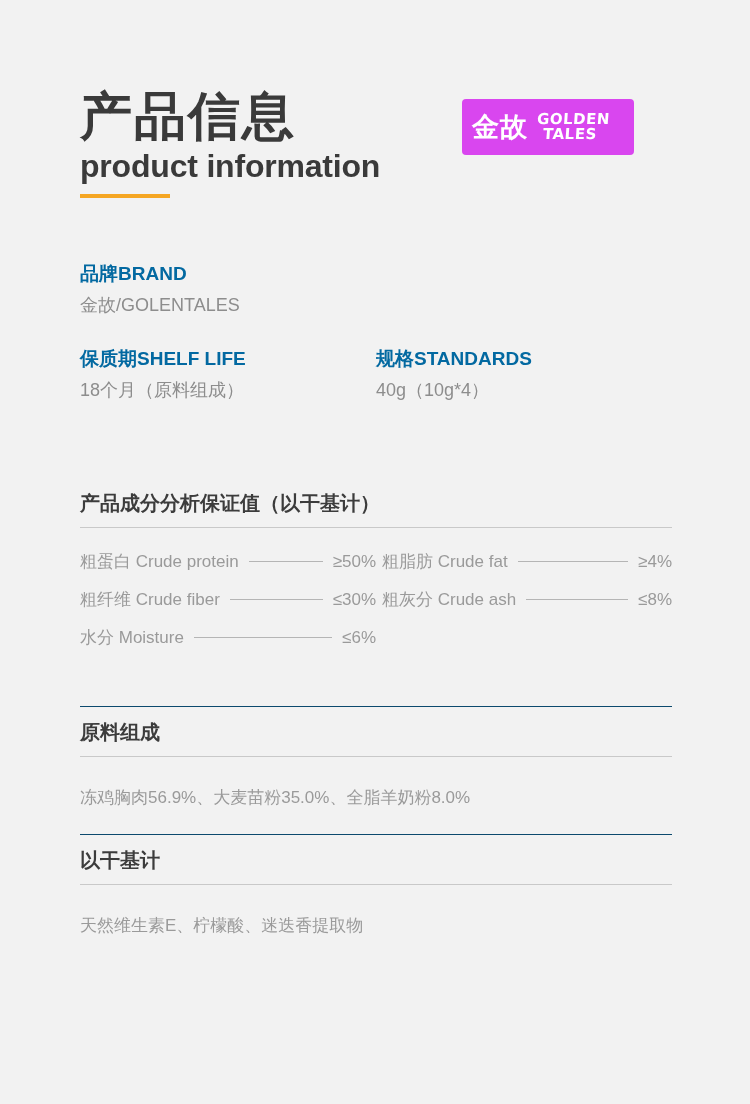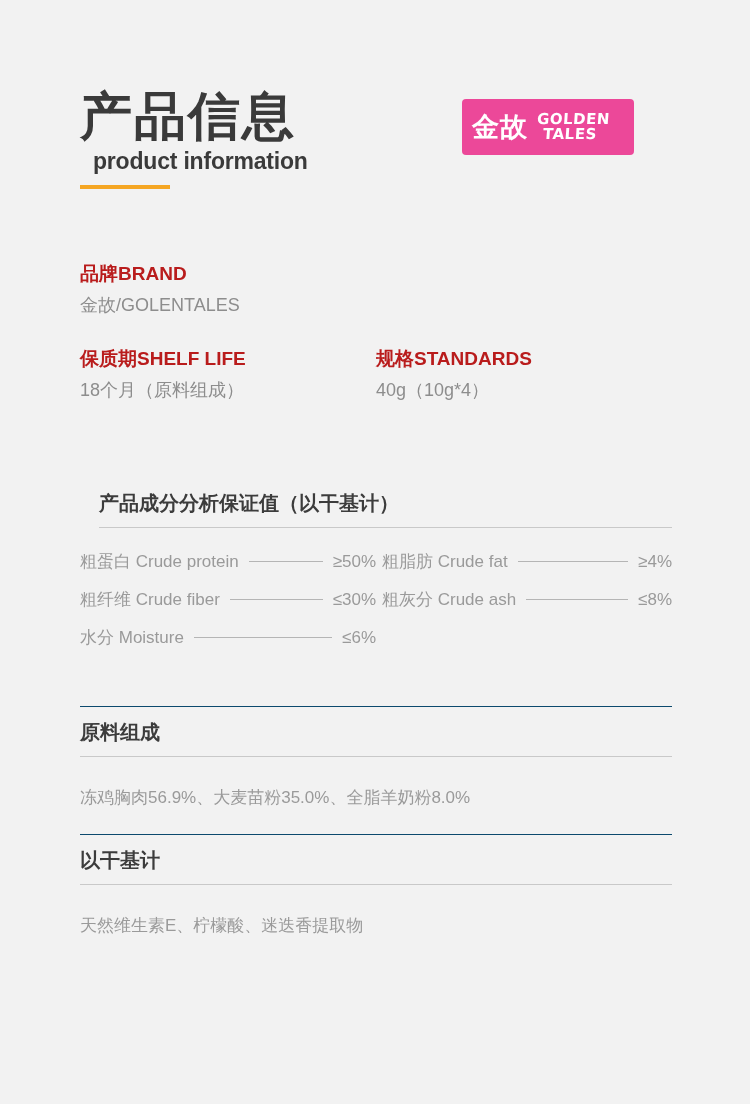--- a/index.html
+++ b/index.html
@@ -35,42 +35,42 @@
   }
   .title-cn {
     font-size: 52px;
     font-weight: bold;
     color: #3a3a3a;
     letter-spacing: 2px;
     line-height: 1.08;
     margin: 0;
   }
   .title-en {
-    font-size: 23px;
+    font-size: 32px;
     font-weight: bold;
     color: #3a3a3a;
     letter-spacing: -0.2px;
-    margin: 6px 0 0 13px;
+    margin: 6px 0 0 0;
     line-height: 1;
   }
   .title-underline {
     width: 90px;
     height: 4px;
     background: #f5a623;
     margin-top: 12px;
   }
 
   
   .logo {
     position: absolute;
     left: 382px;
     top: 11px;
     width: 172px;
     height: 56px;
-    background: #ec4899;
+    background: #d946ef;
     border-radius: 4px;
     display: flex;
     align-items: center;
     box-sizing: border-box;
     padding: 0 10px;
   }
   .logo-cn {
     font-size: 27px;
     font-weight: bold;
     color: #ffffff;
@@ -112,21 +112,21 @@
     margin-bottom: 30px;
   }
   .info-cell {
     width: 50%;
     box-sizing: border-box;
   }
   .info-cell.right { padding-left: 0px; }
   .info-label {
     font-size: 19px;
     font-weight: bold;
-    color: #b91c1c;
+    color: #0369a1;
     line-height: 1.25;
     margin: 0;
   }
   .info-value {
     font-size: 18px;
     color: #8d8d8d;
     line-height: 1.3;
     margin: 8px 0 0 0;
   }
 
@@ -142,21 +142,20 @@
     color: #3c3c3c;
     padding-bottom: 10px;
     border-bottom: 1px solid #c9c9c9;
     border-top: 1px solid #0c4a6e;
     padding-top: 12px;
     margin: 0;
   }
   .section-head.no-top {
     border-top: none;
     padding-top: 0;
-    margin-left: 19px;
   }
 
   
   .comp-wrap {
     display: flex;
     margin-top: 22px;
   }
   .comp-col {
     width: 50%;
     box-sizing: border-box;

